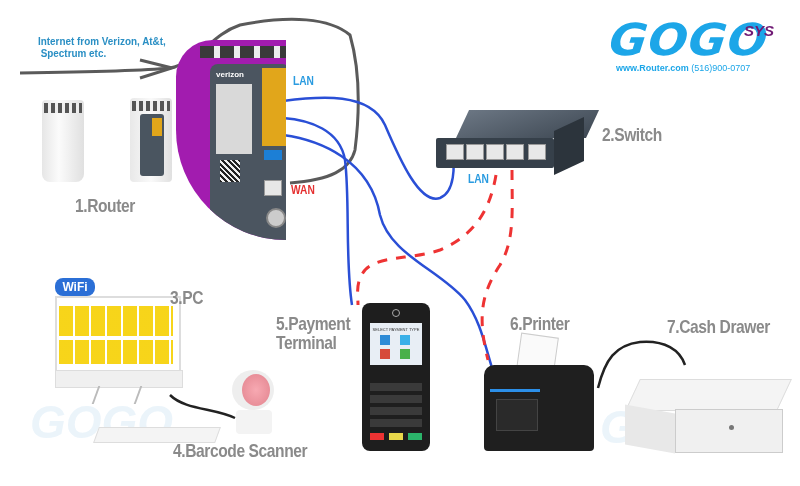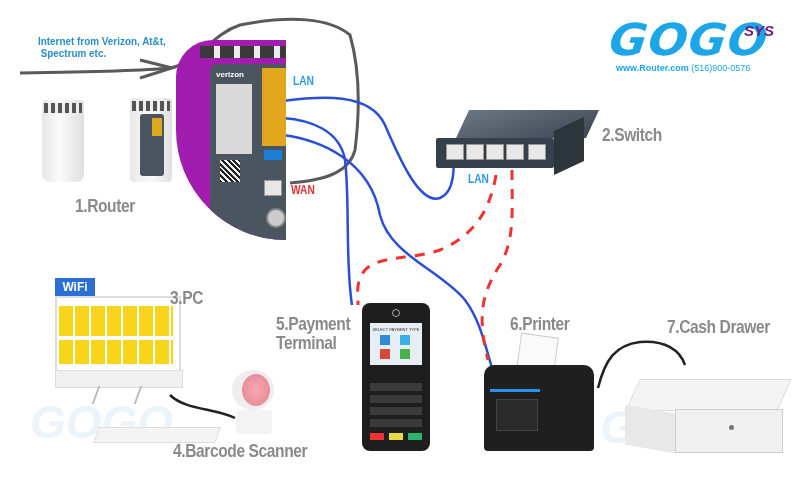--- a/index.html
+++ b/index.html
@@ -44,21 +44,21 @@
 <div class="internet-text">
   <div>Internet from Verizon, At&amp;t,</div>
   <div style="padding-left:3px">Spectrum etc.</div>
 </div>
 
 <div class="logo">
   <span class="logo-main">GOGO</span>
   <span class="logo-sys">SYS</span>
   <div class="logo-url">
     <span>www.Router.com</span>
-    <span style="font-weight:normal">(516)900-0576</span>
+    <span style="font-weight:normal">(516)900-0707</span>
   </div>
 </div>
 
 <div class="abs" style="left:42px;top:100px;width:42px;height:82px;background:linear-gradient(90deg,#e6e6e6,#fbfbfb 40%,#e0e0e0);border-radius:4px 4px 8px 8px;">
   <div class="abs" style="left:2px;top:3px;width:38px;height:10px;background:repeating-linear-gradient(90deg,#555 0 4px,#eee 4px 7px);"></div>
 </div>
 
 <div class="abs" style="left:130px;top:98px;width:42px;height:84px;background:linear-gradient(90deg,#e8e8e8,#fafafa 50%,#e0e0e0);border-radius:4px;">
   <div class="abs" style="left:2px;top:3px;width:38px;height:10px;background:repeating-linear-gradient(90deg,#555 0 4px,#eee 4px 7px);"></div>
   <div class="abs" style="left:10px;top:16px;width:24px;height:62px;background:#4a5560;border-radius:3px;"></div>
@@ -93,21 +93,21 @@
 <div class="port-label" style="left:468px;top:172px;color:#2a9be0;">LAN</div>
 <div class="label" style="left:602px;top:124px;">2.Switch</div>
 
 <div class="abs" style="left:55px;top:296px;width:125px;height:110px;">
   <div class="abs" style="left:0;top:0;width:122px;height:72px;background:#fff;border:2px solid #ddd;"></div>
   <div class="abs" style="left:4px;top:10px;width:114px;height:58px;background:repeating-linear-gradient(90deg,#f6d000 0 14px,#fff 14px 16px);opacity:0.9;"></div>
   <div class="abs" style="left:4px;top:40px;width:114px;height:4px;background:#fff;"></div>
   <div class="abs" style="left:0;top:74px;width:126px;height:16px;background:#f0f0f0;border:1px solid #ddd;"></div>
   <div class="abs" style="left:40px;top:90px;width:40px;height:18px;border-left:2px solid #bbb;border-right:2px solid #bbb;transform:skewX(-20deg);"></div>
 </div>
-<div class="abs" style="left:55px;top:278px;width:40px;height:18px;background:#2b6fd6;border-radius:0;color:#fff;font-weight:bold;font-size:12px;text-align:center;line-height:18px;">WiFi</div>
+<div class="abs" style="left:55px;top:278px;width:40px;height:18px;background:#2b6fd6;border-radius:8px;color:#fff;font-weight:bold;font-size:12px;text-align:center;line-height:18px;">WiFi</div>
 <div class="abs" style="left:96px;top:427px;width:120px;height:14px;background:#f4f4f4;border:1px solid #ddd;transform:skewX(-20deg);"></div>
 <div class="label" style="left:170px;top:287px;">3.PC</div>
 
 <div class="abs" style="left:232px;top:370px;width:44px;height:66px;">
   <div class="abs" style="left:0;top:0;width:42px;height:40px;background:#eee;border-radius:50%;"></div>
   <div class="abs" style="left:10px;top:4px;width:28px;height:32px;background:radial-gradient(#f7a9b2,#e2838e);border-radius:50%;"></div>
   <div class="abs" style="left:4px;top:40px;width:36px;height:24px;background:#f3f3f3;border-radius:4px;"></div>
 </div>
 <div class="label" style="left:173px;top:440px;">4.Barcode Scanner</div>
 

